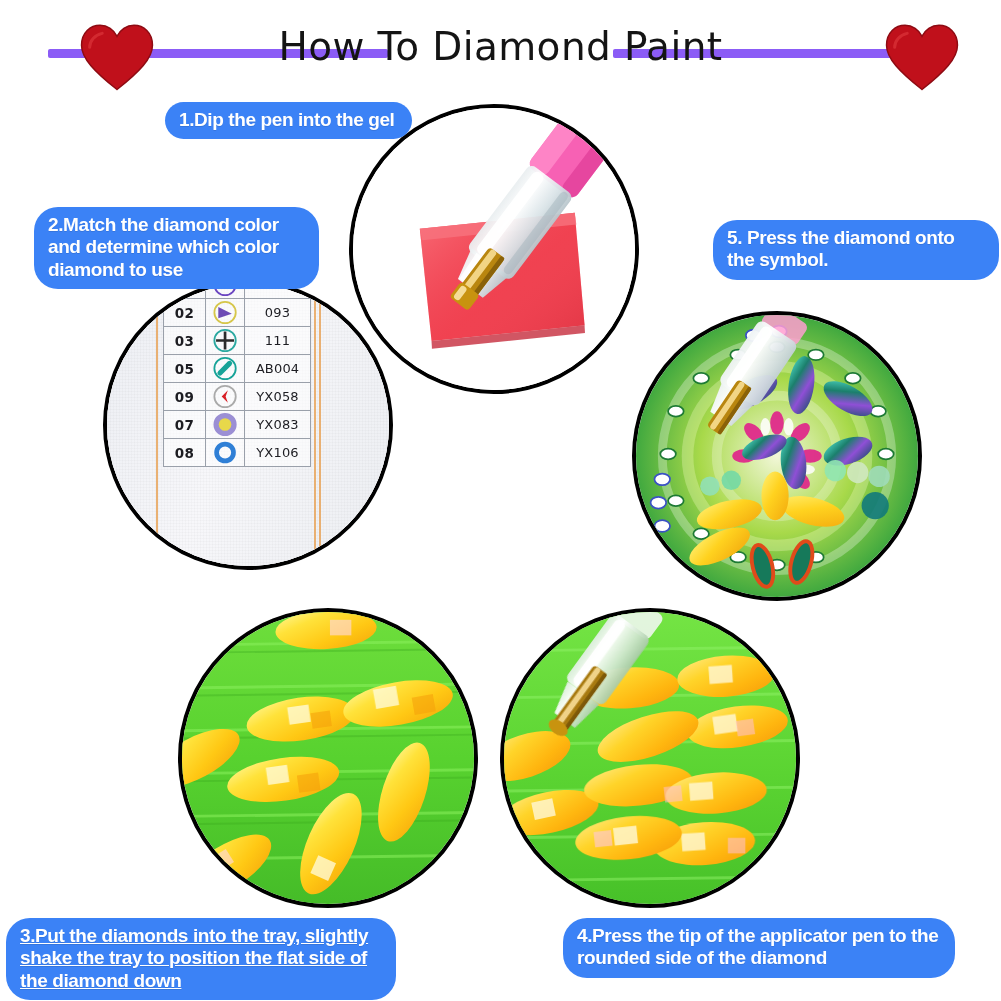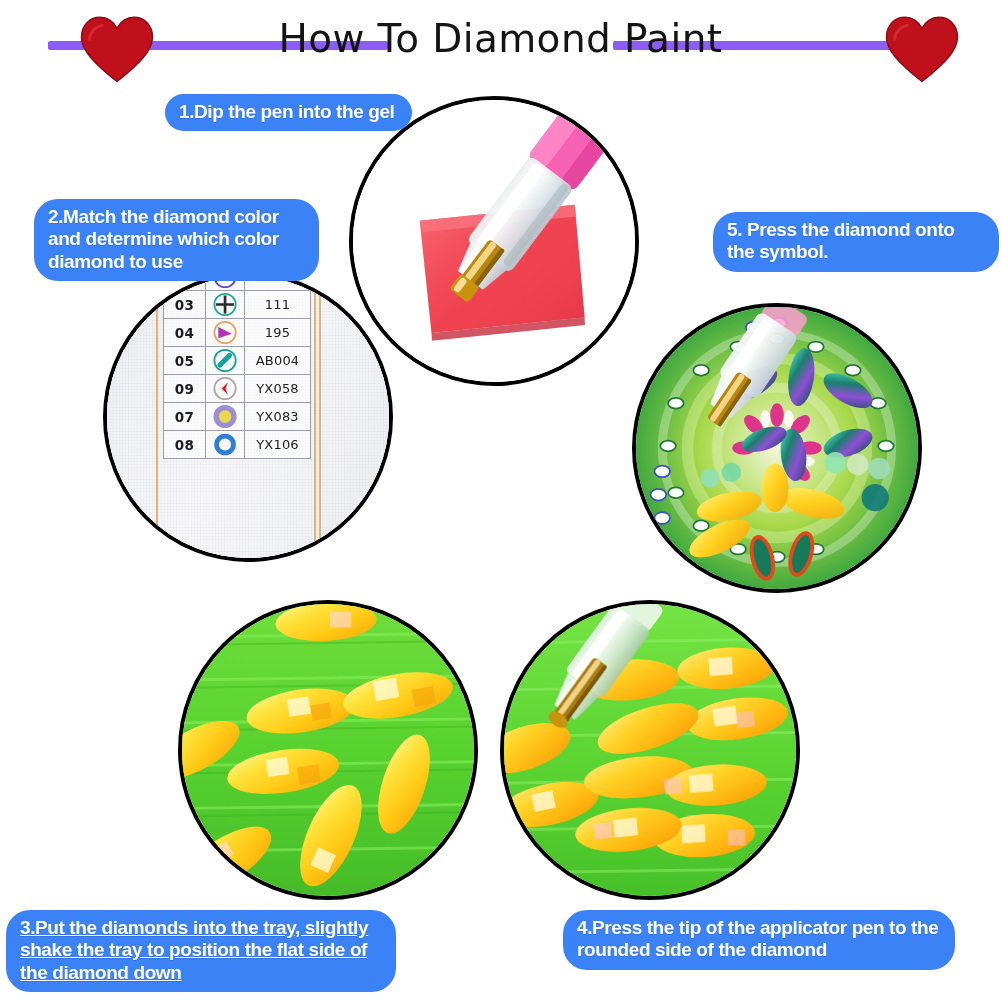--- a/index.html
+++ b/index.html
@@ -4,21 +4,21 @@
 <title>How To Diamond Paint</title>
 <style>
   html,body{margin:0;padding:0;}
   body{
     width:1001px;height:1001px;
     background:#ffffff;
     font-family:"Liberation Sans", sans-serif;
     overflow:hidden;
     position:relative;
   }
-  #stage{position:absolute;left:0;top:0;width:1001px;height:820px;}
+  #stage{position:absolute;left:0;top:8px;width:1001px;height:820px;}
 
   
   .header{position:absolute;left:0;top:0;width:1001px;height:80px;}
   .rule{position:absolute;top:41px;height:9px;background:#8b5cf6;border-radius:2px;}
   .rule.left{left:48px;width:340px;}
   .rule.right{left:613px;width:340px;}
   .heart{position:absolute;width:74px;height:68px;top:15px;}
   .heart.left{left:80px;}
   .heart.right{left:885px;}
   .heart svg{display:block;width:100%;height:100%;}
@@ -197,38 +197,38 @@
               <td class="c-sym">
                 <svg viewBox="0 0 24 24" class="sym">
                   <circle cx="12" cy="12" r="9.5" fill="none" stroke="#6b46c1" stroke-width="1.6"></circle>
                   <circle cx="8.5" cy="11" r="2.6" fill="#6b46c1"></circle>
                   <circle cx="15.5" cy="11" r="2.6" fill="#6b46c1"></circle>
                 </svg>
               </td>
               <td class="c-code">020</td>
             </tr>
             <tr>
+              <td class="c-no">02</td>
+              <td class="c-sym">
+                <svg viewBox="0 0 24 24" class="sym">
+                  <circle cx="12" cy="12" r="9.5" fill="none" stroke="#d6c64a" stroke-width="1.6"></circle>
+                  <path d="M6 7 L18 13 L6 17 Z" fill="#6d4bb5"></path>
+                </svg>
+              </td>
+              <td class="c-code">093</td>
+            </tr>
+            <tr>
               <td class="c-no">03</td>
               <td class="c-sym">
                 <svg viewBox="0 0 24 24" class="sym">
                   <circle cx="12" cy="12" r="9.5" fill="none" stroke="#2aa8a0" stroke-width="1.6"></circle>
                   <path d="M12 4 L12 20 M4 12 L20 12" stroke="#2b2b2b" stroke-width="2.4" fill="none"></path>
                 </svg>
               </td>
               <td class="c-code">111</td>
-            </tr>
-            <tr>
-              <td class="c-no">04</td>
-              <td class="c-sym">
-                <svg viewBox="0 0 24 24" class="sym">
-                  <circle cx="12" cy="12" r="9.5" fill="none" stroke="#e8a45c" stroke-width="1.6"></circle>
-                  <path d="M6 7 L18 13 L6 17 Z" fill="#b134b6"></path>
-                </svg>
-              </td>
-              <td class="c-code">195</td>
             </tr>
             <tr>
               <td class="c-no">05</td>
               <td class="c-sym">
                 <svg viewBox="0 0 24 24" class="sym">
                   <circle cx="12" cy="12" r="9.5" fill="none" stroke="#17a398" stroke-width="1.6"></circle>
                   <path d="M7.5 16 L16 7.5" stroke="#17a398" stroke-width="4.6" stroke-linecap="round" fill="none"></path>
                 </svg>
               </td>
               <td class="c-code">AB004</td>

